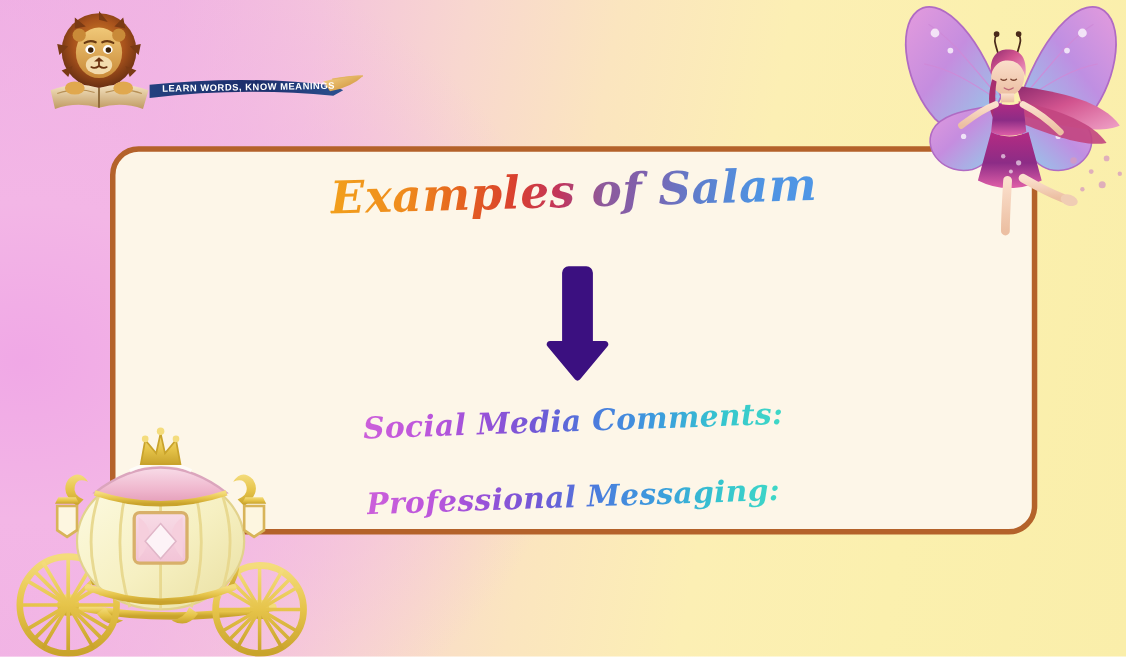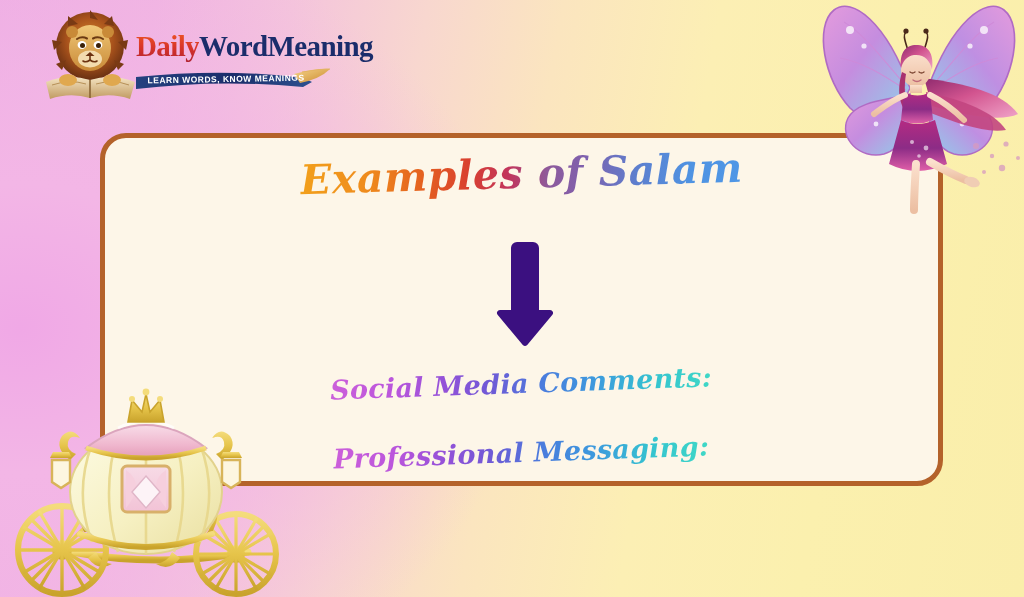--- a/index.html
+++ b/index.html
@@ -240,23 +240,20 @@
 
         <path d="M8 76 q22 -9 44 -2 q22 -7 45 2 l-5 17 q-20 -7 -40 -1 q-20 -6 -40 1 Z" fill="url(#bookG)"></path>
         <path d="M52 74 v18" stroke="#8a6434" stroke-width="1.6" fill="none"></path>
         <path d="M14 79 q18 -6 34 -1 M58 78 q17 -5 33 1" stroke="#b69057" stroke-width="1" fill="none"></path>
 
         <ellipse cx="30" cy="74" rx="9" ry="6" fill="#e0a84e"></ellipse>
         <ellipse cx="74" cy="74" rx="9" ry="6" fill="#e0a84e"></ellipse>
       </svg>
     </div>
 
-    <div class="logo-text">
-      <span class="logo-daily">Daily</span><span class="logo-word">WordMeaning</span>
-    </div>
 
     <div class="logo-ribbon">
       <svg viewBox="0 0 198 26" width="198" height="26">
         <defs>
           <linearGradient id="ribG" x1="0" y1="0" x2="1" y2="0">
             <stop offset="0%" stop-color="#24417f"></stop>
             <stop offset="55%" stop-color="#1b2d6b"></stop>
             <stop offset="100%" stop-color="#2c5190"></stop>
           </linearGradient>
           <linearGradient id="featherG" x1="0" y1="0" x2="1" y2="1">

